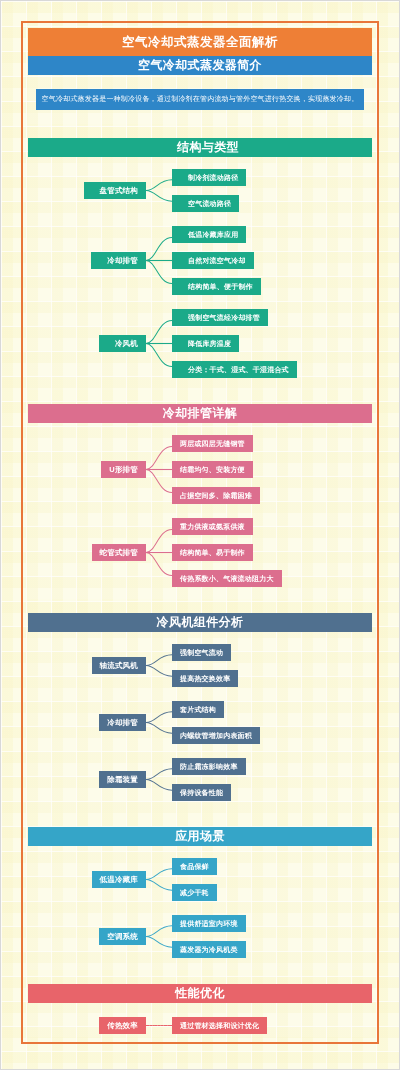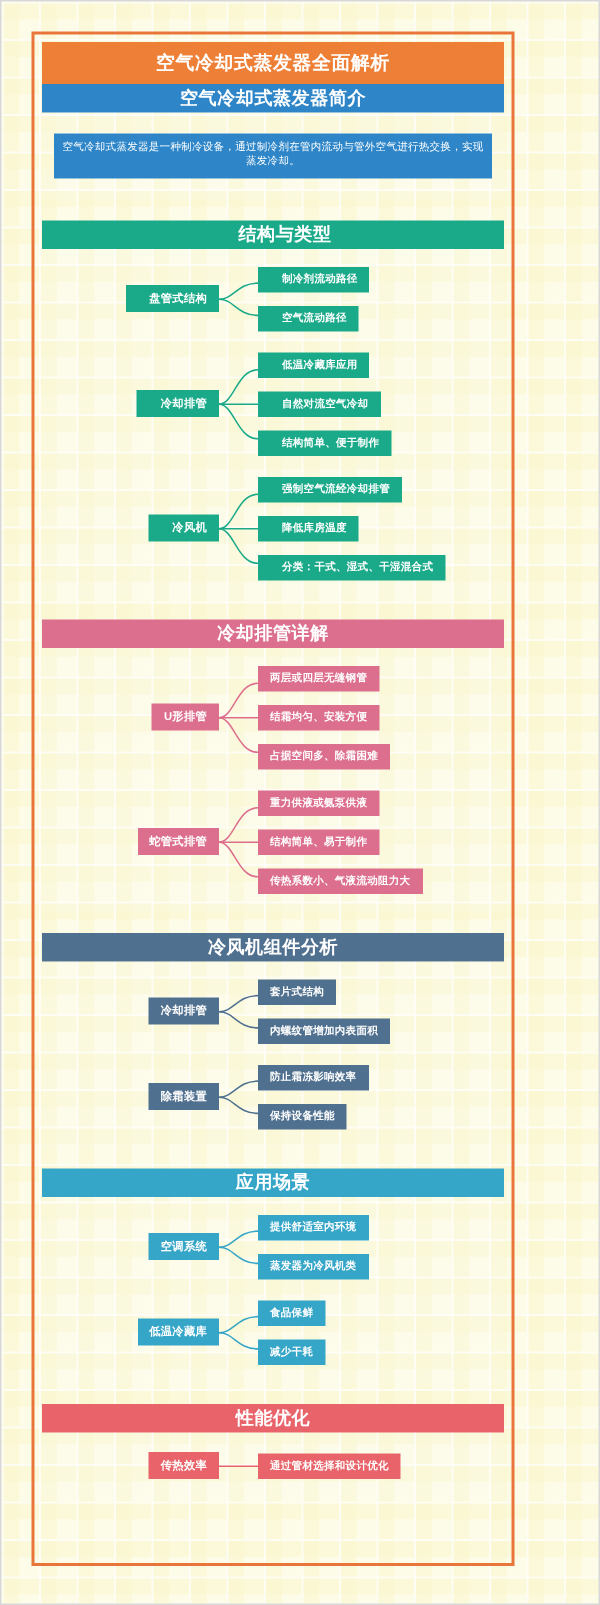--- a/index.html
+++ b/index.html
@@ -28,21 +28,21 @@
       linear-gradient(to bottom, rgba(250,246,205,.55) 12px, transparent 12px);
     background-size: 25px 25px, 25px 25px, 25px 25px, 25px 25px;
     border: 1px solid #d8d8d8;
   }
 
   
   #frame {
     position: absolute;
     left: 20px;
     top: 20px;
-    width: 322px;
+    width: 358px;
     height: 1023px;
     box-sizing: border-box;
     border: 2px solid #e8763a;
     background: transparent;
   }
 
   .inner {
     position: absolute;
     left: 5px;
     top: 5px;
@@ -296,20 +296,39 @@
                 </div>
               </div>
             </div>
           </div>
           <div class="gap-sec"></div>
           <div class="sec-head c-slate">冷风机组件分析</div>
           <div class="sec-body pad-sec">
             <div class="groups">
               <div class="group">
                 <div class="parent-col">
+                  <div class="node parent c-slate">轴流式风机</div>
+                </div>
+                <div class="connector">
+                  <svg viewBox="0 0 26 42" width="26" height="42" preserveAspectRatio="none">
+                    <path d="M0,21 C10,21 12,10.5 26,10.5" fill="none" stroke-width="1" class="stroke-slate"></path>
+                    <path d="M0,21 C10,21 12,31.5 26,31.5" fill="none" stroke-width="1" class="stroke-slate"></path>
+                  </svg>
+                </div>
+                <div class="children-col">
+                  <div class="child-row">
+                    <div class="node child c-slate">强制空气流动</div>
+                  </div>
+                  <div class="child-row">
+                    <div class="node child c-slate">提高热交换效率</div>
+                  </div>
+                </div>
+              </div>
+              <div class="group">
+                <div class="parent-col">
                   <div class="node parent c-slate">冷却排管</div>
                 </div>
                 <div class="connector">
                   <svg viewBox="0 0 26 42" width="26" height="42" preserveAspectRatio="none">
                     <path d="M0,21 C10,21 12,10.5 26,10.5" fill="none" stroke-width="1" class="stroke-slate"></path>
                     <path d="M0,21 C10,21 12,31.5 26,31.5" fill="none" stroke-width="1" class="stroke-slate"></path>
                   </svg>
                 </div>
                 <div class="children-col">
                   <div class="child-row">
@@ -340,53 +359,53 @@
                 </div>
               </div>
             </div>
           </div>
           <div class="gap-sec"></div>
           <div class="sec-head c-cyan">应用场景</div>
           <div class="sec-body pad-sec">
             <div class="groups">
               <div class="group">
                 <div class="parent-col">
-                  <div class="node parent c-cyan">空调系统</div>
+                  <div class="node parent c-cyan">低温冷藏库</div>
                 </div>
                 <div class="connector">
                   <svg viewBox="0 0 26 42" width="26" height="42" preserveAspectRatio="none">
                     <path d="M0,21 C10,21 12,10.5 26,10.5" fill="none" stroke-width="1" class="stroke-cyan"></path>
                     <path d="M0,21 C10,21 12,31.5 26,31.5" fill="none" stroke-width="1" class="stroke-cyan"></path>
                   </svg>
                 </div>
                 <div class="children-col">
                   <div class="child-row">
-                    <div class="node child c-cyan">提供舒适室内环境</div>
-                  </div>
-                  <div class="child-row">
-                    <div class="node child c-cyan">蒸发器为冷风机类</div>
-                  </div>
-                </div>
-              </div>
-              <div class="group">
-                <div class="parent-col">
-                  <div class="node parent c-cyan">低温冷藏库</div>
+                    <div class="node child c-cyan">食品保鲜</div>
+                  </div>
+                  <div class="child-row">
+                    <div class="node child c-cyan">减少干耗</div>
+                  </div>
+                </div>
+              </div>
+              <div class="group">
+                <div class="parent-col">
+                  <div class="node parent c-cyan">空调系统</div>
                 </div>
                 <div class="connector">
                   <svg viewBox="0 0 26 42" width="26" height="42" preserveAspectRatio="none">
                     <path d="M0,21 C10,21 12,10.5 26,10.5" fill="none" stroke-width="1" class="stroke-cyan"></path>
                     <path d="M0,21 C10,21 12,31.5 26,31.5" fill="none" stroke-width="1" class="stroke-cyan"></path>
                   </svg>
                 </div>
                 <div class="children-col">
                   <div class="child-row">
-                    <div class="node child c-cyan">食品保鲜</div>
-                  </div>
-                  <div class="child-row">
-                    <div class="node child c-cyan">减少干耗</div>
+                    <div class="node child c-cyan">提供舒适室内环境</div>
+                  </div>
+                  <div class="child-row">
+                    <div class="node child c-cyan">蒸发器为冷风机类</div>
                   </div>
                 </div>
               </div>
             </div>
           </div>
           <div class="gap-sec"></div>
           <div class="sec-head c-red">性能优化</div>
           <div class="sec-body pad-sec">
             <div class="groups">
               <div class="group">

